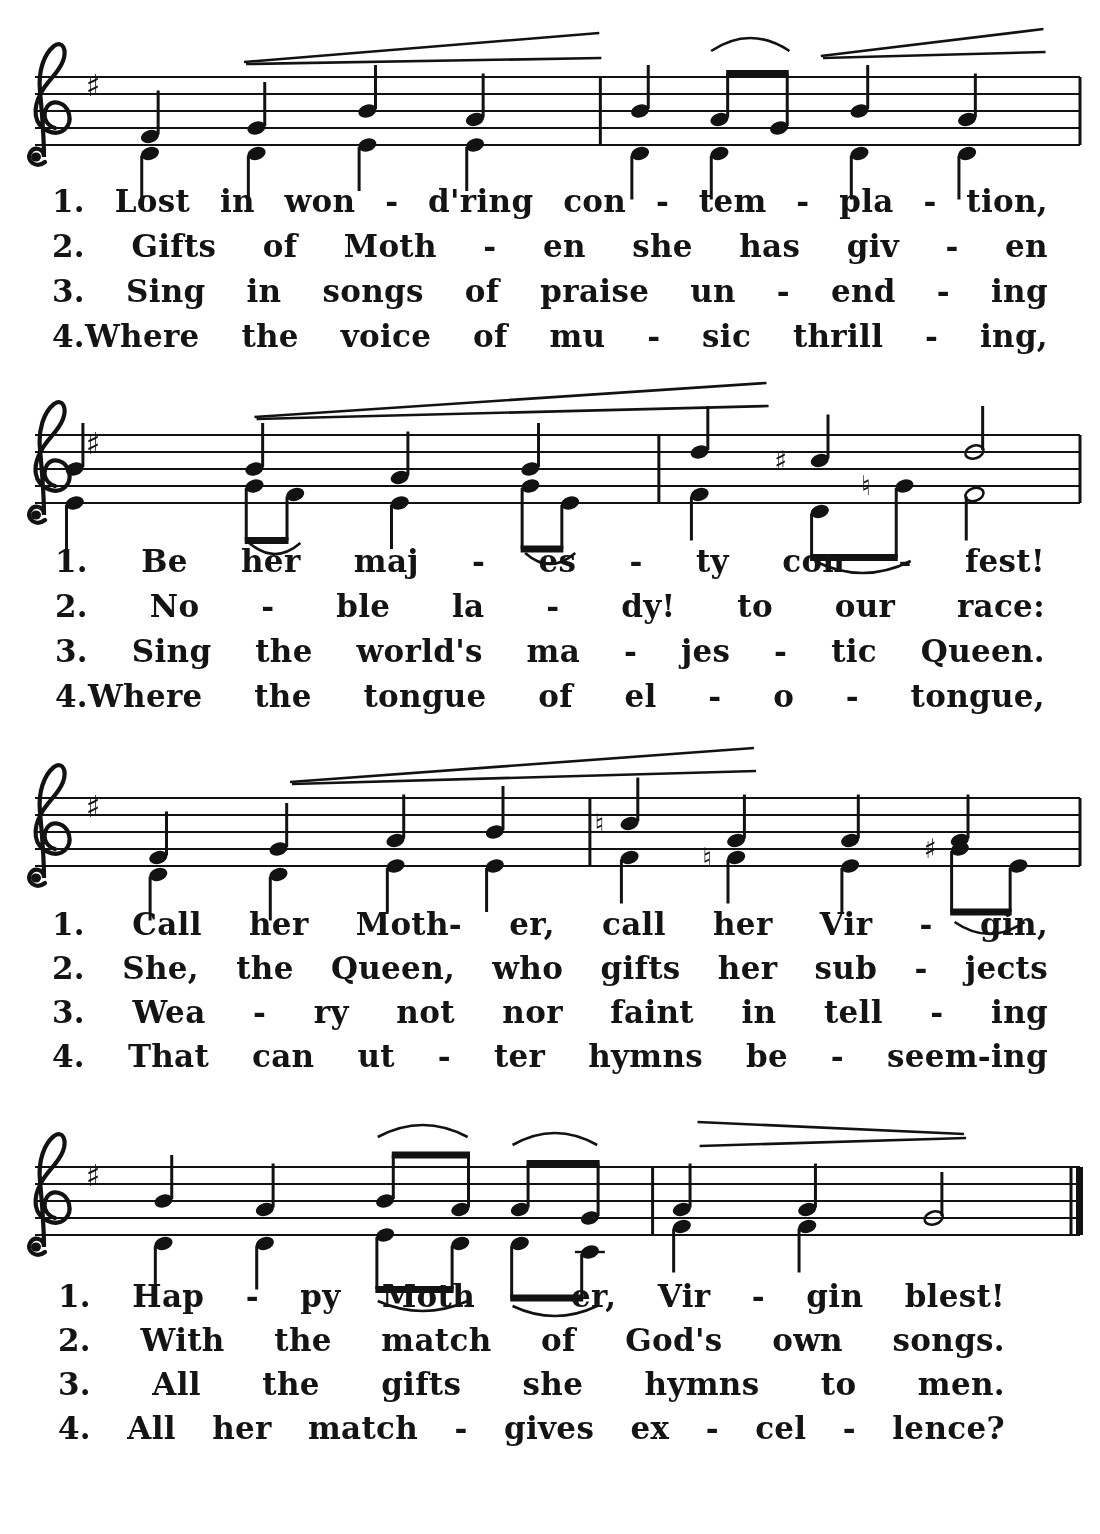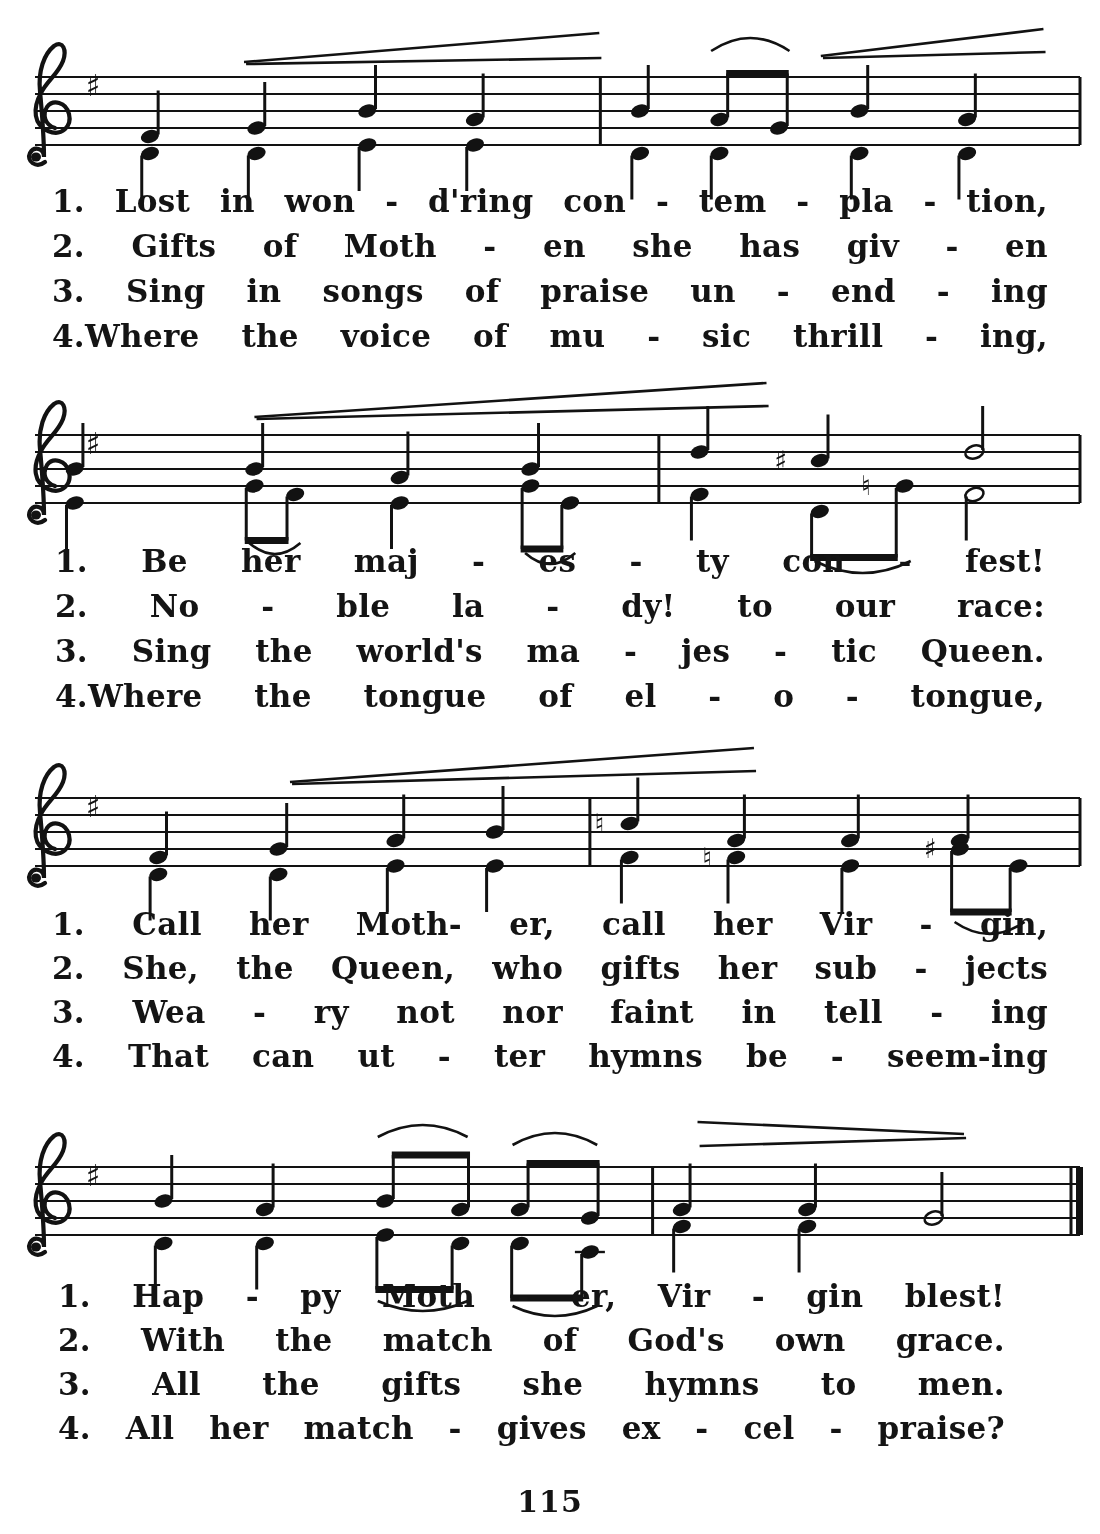--- a/index.html
+++ b/index.html
@@ -411,21 +411,21 @@
         <span>blest!</span>
       </div>
       <div class="lyric-line" style="top: 44px;">
         <span>2.</span>
         <span>With</span>
         <span>the</span>
         <span>match</span>
         <span>of</span>
         <span>God's</span>
         <span>own</span>
-        <span>grace.</span>
+        <span>songs.</span>
       </div>
       <div class="lyric-line" style="top: 88px;">
         <span>3.</span>
         <span>All</span>
         <span>the</span>
         <span>gifts</span>
         <span>she</span>
         <span>hymns</span>
         <span>to</span>
         <span>men.</span>
@@ -434,18 +434,17 @@
         <span>4.</span>
         <span>All</span>
         <span>her</span>
         <span>match</span>
         <span>-</span>
         <span>gives</span>
         <span>ex</span>
         <span>-</span>
         <span>cel</span>
         <span>-</span>
-        <span>praise?</span>
+        <span>lence?</span>
       </div>
     </div>
 
-  <div class="pgnum" style="top:1484px">115</div>
 </div>
 
 </body></html>

